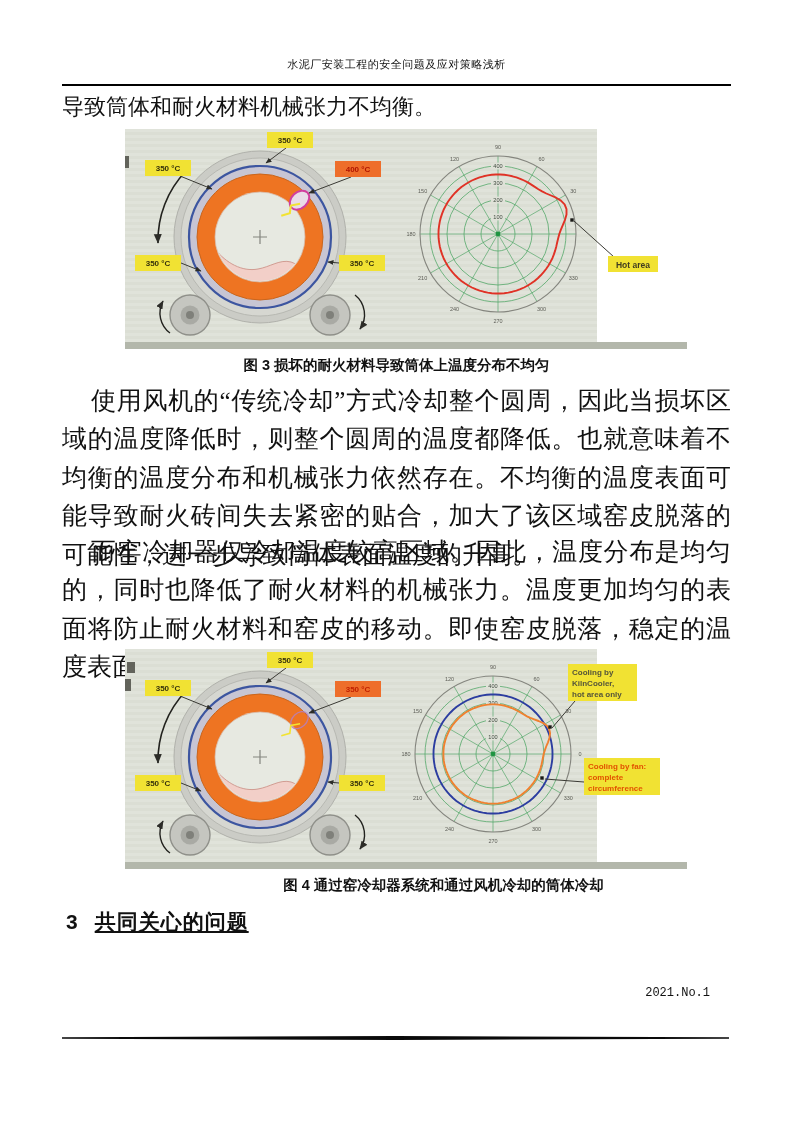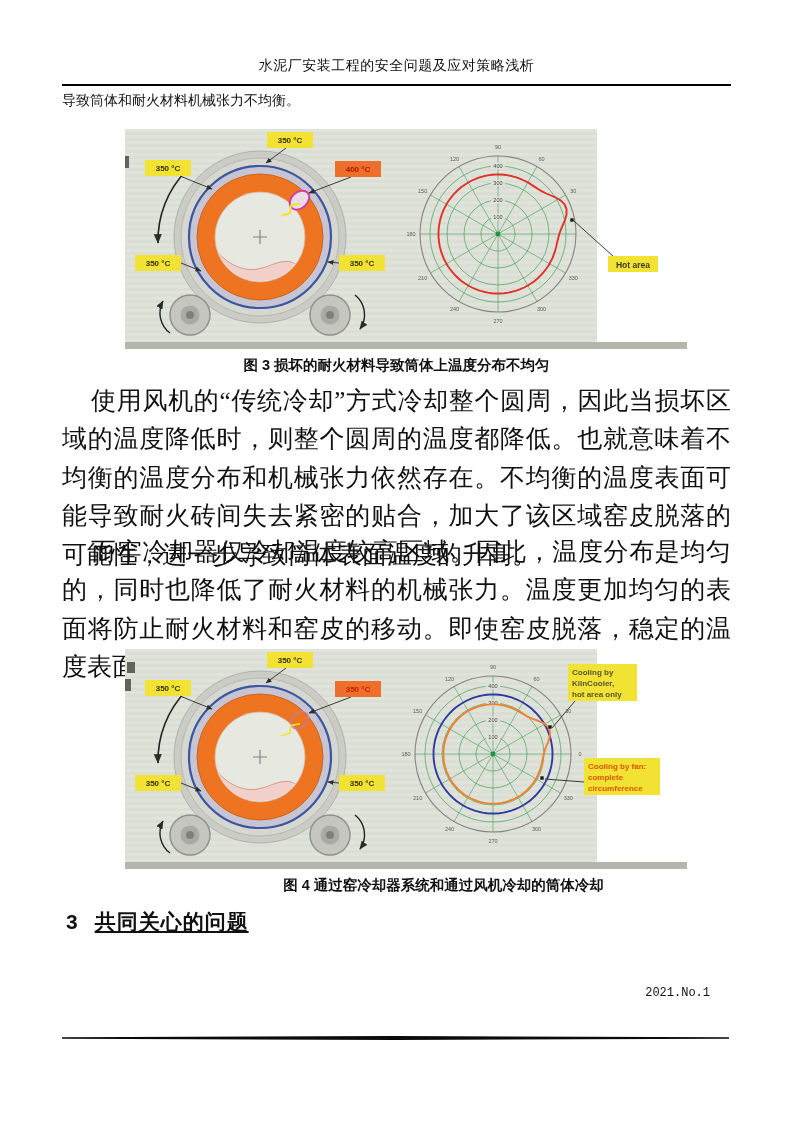--- a/index.html
+++ b/index.html
@@ -1,21 +1,21 @@
 <!DOCTYPE html>
 <html><head>
 <meta charset="utf-8">
 <style>
   html,body{margin:0;padding:0;background:#ffffff;}
   .page{position:relative;width:793px;height:1122px;background:#ffffff;overflow:hidden;
         font-family:"Liberation Serif","DejaVu Serif",serif;color:#111;}
   .header-title{position:absolute;top:57px;left:0;width:100%;text-align:center;
-        font-size:14px;letter-spacing:.5px;}
+        font-size:11px;letter-spacing:.5px;}
   .header-rule{position:absolute;top:84px;left:62px;width:669px;height:2px;background:#000;}
-  .intro-line{position:absolute;top:92px;left:62px;width:669px;font-size:14px;margin:0;}
+  .intro-line{position:absolute;top:92px;left:62px;width:669px;font-size:22px;margin:0;}
   .figure{position:absolute;left:125px;width:472px;height:220px;
         background:repeating-linear-gradient(180deg,#e0e3da 0px,#e0e3da 3px,#dbded4 3px,#dbded4 6px);}
   .figure svg{position:absolute;left:0;top:0;}
   #fig3{top:129px;} #fig4{top:649px;}
   .caption{position:absolute;left:0;width:100%;text-align:center;margin:0;
         font-family:"Liberation Sans","DejaVu Sans",sans-serif;font-weight:700;font-size:14.5px;}
   #cap3{top:356px;} #cap4{top:876px;padding-left:47px;}
   .body-par{position:absolute;left:62px;width:669px;margin:0;font-size:25px;line-height:38.4px;
         text-align:justify;text-justify:inter-character;text-indent:29px;}
   #p1{top:382px;} #p2{top:533px;} #p3{top:944px;}

